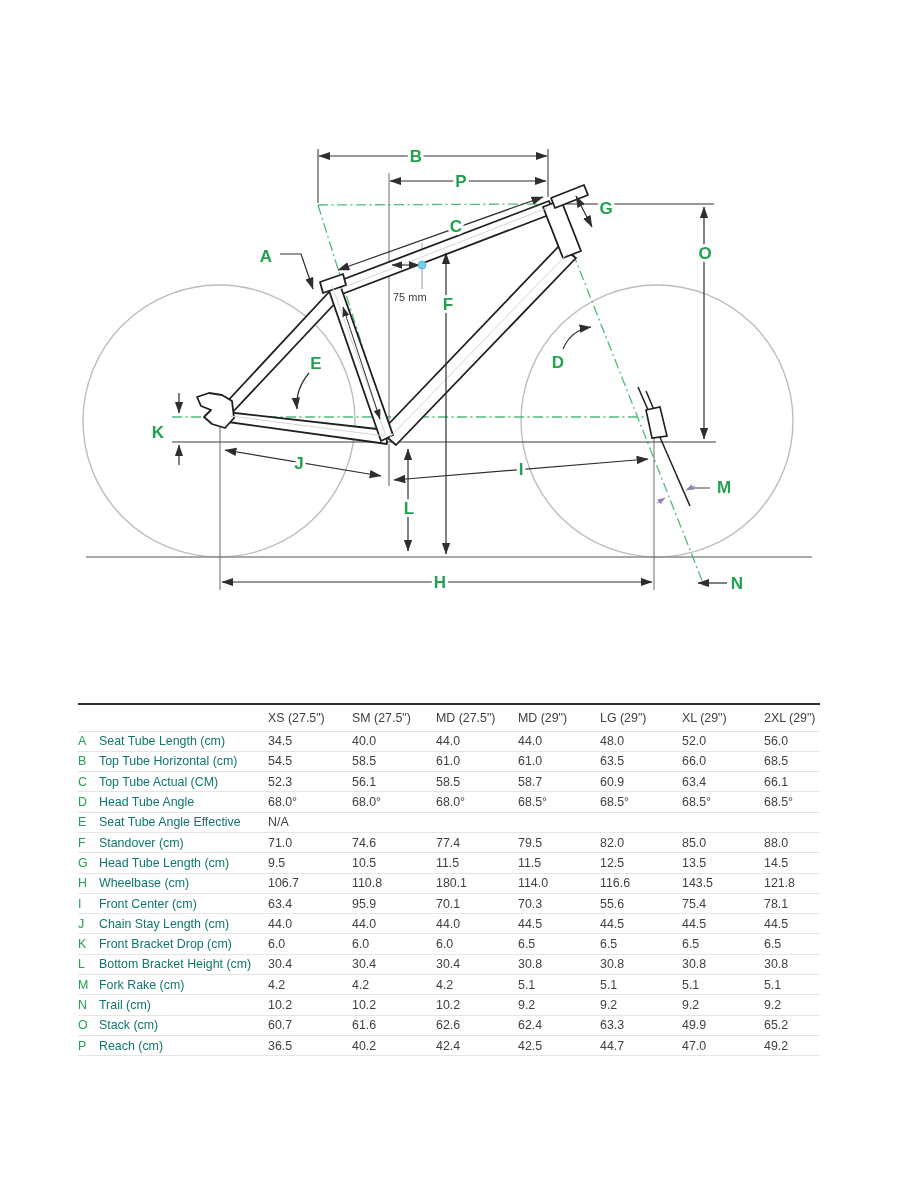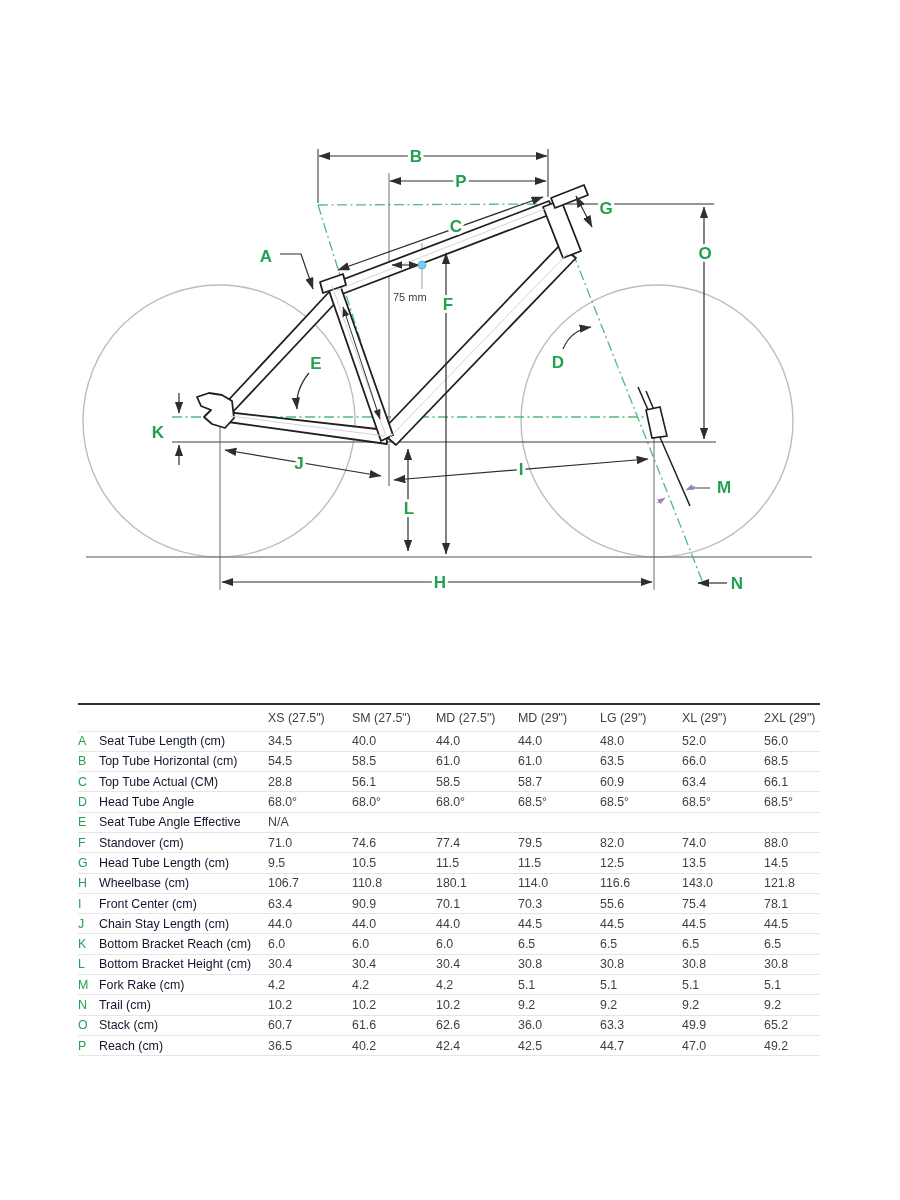--- a/index.html
+++ b/index.html
@@ -23,21 +23,21 @@
     border-top:2px solid #2f2f2f;font-size:12.4px;
   }
   table.geo th, table.geo td{
     padding:0;text-align:left;vertical-align:middle;white-space:nowrap;
     overflow:hidden;font-weight:normal;
   }
   table.geo thead tr{height:27px;}
   table.geo tbody tr{height:20.3px;border-bottom:1px solid #e5e5e5;}
   table.geo thead tr{border-bottom:1px solid #e5e5e5;}
   td.c-letter{font-weight:bold;}
-  td.c-label{font-weight:bold;color:#0f172a;}
+  td.c-label{font-weight:bold;color:#0f766e;}
   td.c-val{color:#3f3f3f;}
   th.c-head{color:#3f3f3f;}
 </style>
 </head>
 <body>
 
 <svg id="diagram" width="900" height="660" viewBox="0 0 900 660">
   <defs>
     <marker id="arr" orient="auto-start-reverse" markerWidth="11" markerHeight="8" refX="9.5" refY="3.5" markerUnits="strokeWidth">
       <path d="M0,0 L10,3.5 L0,7 Z" fill="#2e2e2e"></path>
@@ -189,21 +189,21 @@
           <td class="c-val">58.5</td>
           <td class="c-val">61.0</td>
           <td class="c-val">61.0</td>
           <td class="c-val">63.5</td>
           <td class="c-val">66.0</td>
           <td class="c-val">68.5</td>
         </tr>
         <tr>
           <td class="c-letter" style="color: rgb(34, 161, 80);">C</td>
           <td class="c-label">Top Tube Actual (CM)</td>
-          <td class="c-val">28.8</td>
+          <td class="c-val">52.3</td>
           <td class="c-val">56.1</td>
           <td class="c-val">58.5</td>
           <td class="c-val">58.7</td>
           <td class="c-val">60.9</td>
           <td class="c-val">63.4</td>
           <td class="c-val">66.1</td>
         </tr>
         <tr>
           <td class="c-letter" style="color: rgb(34, 161, 80);">D</td>
           <td class="c-label">Head Tube Angle</td>
@@ -227,21 +227,21 @@
           <td class="c-val"></td>
         </tr>
         <tr>
           <td class="c-letter" style="color: rgb(34, 161, 80);">F</td>
           <td class="c-label">Standover (cm)</td>
           <td class="c-val">71.0</td>
           <td class="c-val">74.6</td>
           <td class="c-val">77.4</td>
           <td class="c-val">79.5</td>
           <td class="c-val">82.0</td>
-          <td class="c-val">74.0</td>
+          <td class="c-val">85.0</td>
           <td class="c-val">88.0</td>
         </tr>
         <tr>
           <td class="c-letter" style="color: rgb(34, 161, 80);">G</td>
           <td class="c-label">Head Tube Length (cm)</td>
           <td class="c-val">9.5</td>
           <td class="c-val">10.5</td>
           <td class="c-val">11.5</td>
           <td class="c-val">11.5</td>
           <td class="c-val">12.5</td>
@@ -249,48 +249,48 @@
           <td class="c-val">14.5</td>
         </tr>
         <tr>
           <td class="c-letter" style="color: rgb(34, 161, 80);">H</td>
           <td class="c-label">Wheelbase (cm)</td>
           <td class="c-val">106.7</td>
           <td class="c-val">110.8</td>
           <td class="c-val">180.1</td>
           <td class="c-val">114.0</td>
           <td class="c-val">116.6</td>
-          <td class="c-val">143.0</td>
+          <td class="c-val">143.5</td>
           <td class="c-val">121.8</td>
         </tr>
         <tr>
           <td class="c-letter" style="color: rgb(34, 161, 80);">I</td>
           <td class="c-label">Front Center (cm)</td>
           <td class="c-val">63.4</td>
-          <td class="c-val">90.9</td>
+          <td class="c-val">95.9</td>
           <td class="c-val">70.1</td>
           <td class="c-val">70.3</td>
           <td class="c-val">55.6</td>
           <td class="c-val">75.4</td>
           <td class="c-val">78.1</td>
         </tr>
         <tr>
           <td class="c-letter" style="color: rgb(34, 161, 80);">J</td>
           <td class="c-label">Chain Stay Length (cm)</td>
           <td class="c-val">44.0</td>
           <td class="c-val">44.0</td>
           <td class="c-val">44.0</td>
           <td class="c-val">44.5</td>
           <td class="c-val">44.5</td>
           <td class="c-val">44.5</td>
           <td class="c-val">44.5</td>
         </tr>
         <tr>
           <td class="c-letter" style="color: rgb(34, 161, 80);">K</td>
-          <td class="c-label">Bottom Bracket Reach (cm)</td>
+          <td class="c-label">Front Bracket Drop (cm)</td>
           <td class="c-val">6.0</td>
           <td class="c-val">6.0</td>
           <td class="c-val">6.0</td>
           <td class="c-val">6.5</td>
           <td class="c-val">6.5</td>
           <td class="c-val">6.5</td>
           <td class="c-val">6.5</td>
         </tr>
         <tr>
           <td class="c-letter" style="color: rgb(34, 161, 80);">L</td>
@@ -324,21 +324,21 @@
           <td class="c-val">9.2</td>
           <td class="c-val">9.2</td>
           <td class="c-val">9.2</td>
         </tr>
         <tr>
           <td class="c-letter" style="color: rgb(34, 161, 80);">O</td>
           <td class="c-label">Stack (cm)</td>
           <td class="c-val">60.7</td>
           <td class="c-val">61.6</td>
           <td class="c-val">62.6</td>
-          <td class="c-val">36.0</td>
+          <td class="c-val">62.4</td>
           <td class="c-val">63.3</td>
           <td class="c-val">49.9</td>
           <td class="c-val">65.2</td>
         </tr>
         <tr>
           <td class="c-letter" style="color: rgb(34, 161, 80);">P</td>
           <td class="c-label">Reach (cm)</td>
           <td class="c-val">36.5</td>
           <td class="c-val">40.2</td>
           <td class="c-val">42.4</td>

